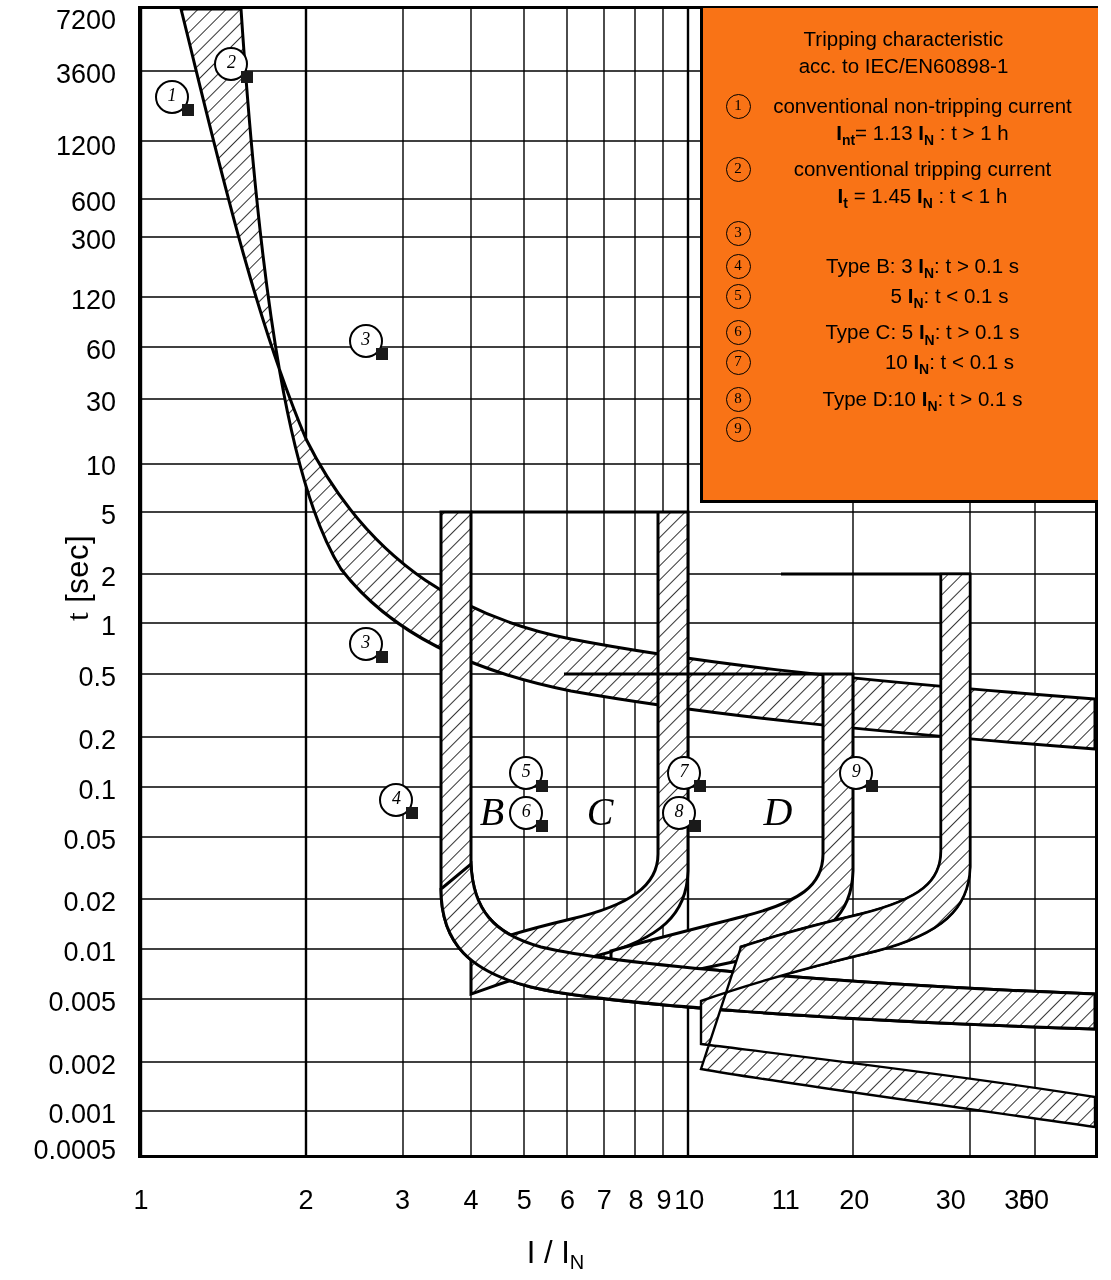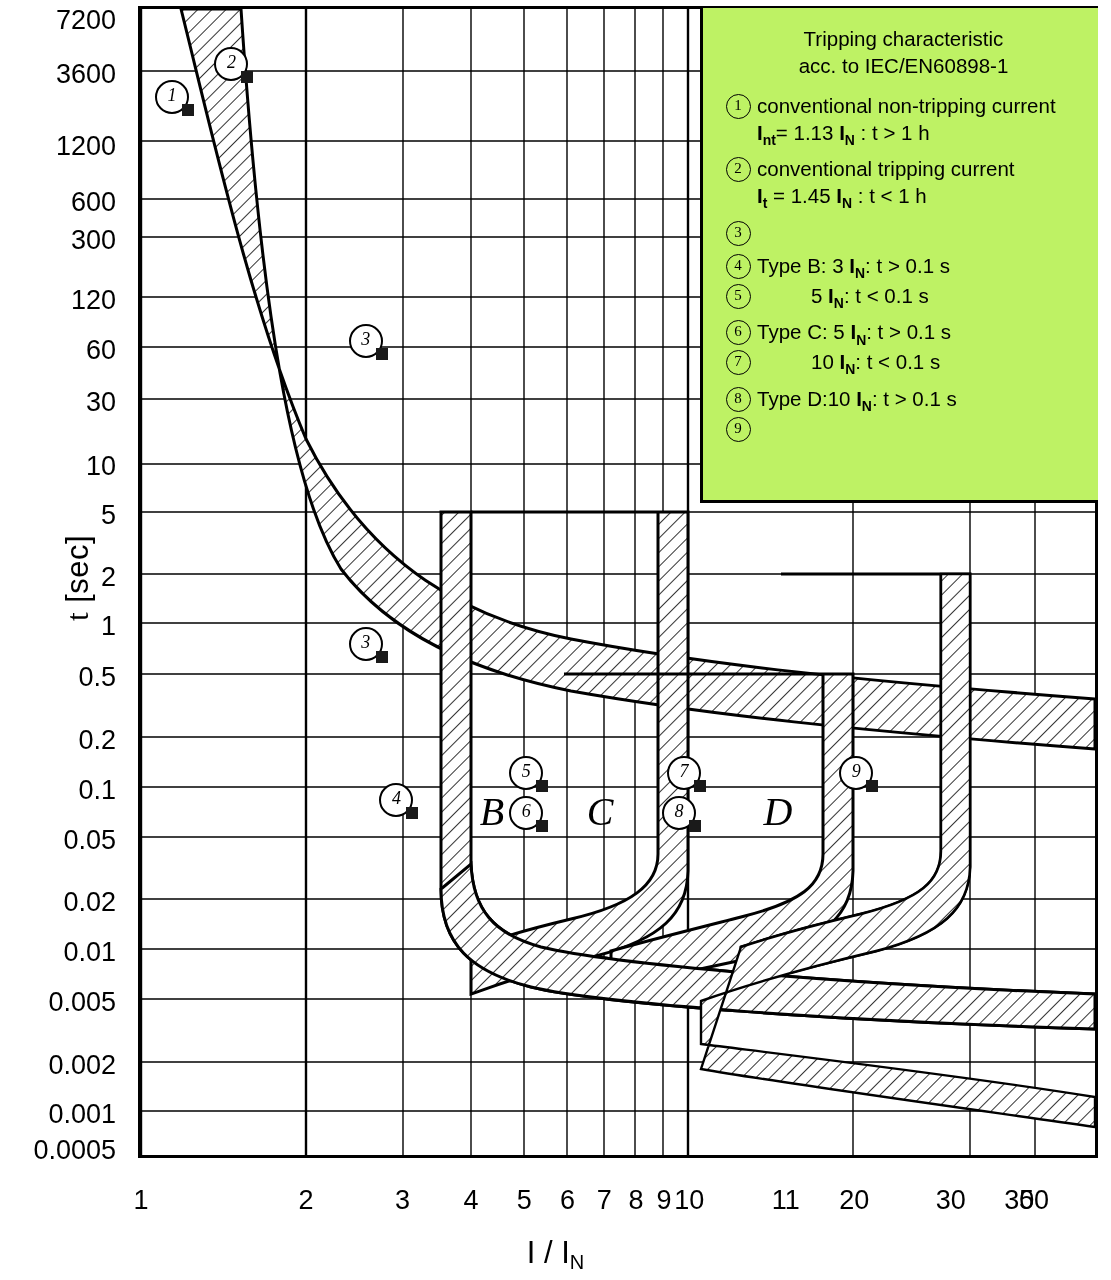--- a/index.html
+++ b/index.html
@@ -57,21 +57,21 @@
   #plot svg{display:block;}
 
   
   #legend{
     position:absolute;
     left:700px; top:8px;
     width:398px; height:495px;
     box-sizing:border-box;
     border-left:3px solid #000;
     border-bottom:3px solid #000;
-    background:#bef264;
+    background:#f97316;
     padding:18px 10px 0 16px;
     font-size:20.5px;
     line-height:1.28;
   }
   #legend .head{
     text-align:center;
     font-size:20.5px;
     line-height:1.3;
     margin-bottom:14px;
   }
@@ -85,21 +85,21 @@
   .circ{
     display:inline-block;
     width:23px;height:23px;
     border:1.6px solid #000;
     border-radius:50%;
     font-size:15px;
     line-height:21px;
     text-align:center;
     font-family:"Liberation Serif",serif;
   }
-  .ltxt{flex:1;}
+  .ltxt{flex:1;text-align:center;}
   .ltxt .l2{display:block;}
   sub{font-size:.68em;margin-top:19px;}
   .indent2{padding-left:46px;display:block;}
   .indent3{padding-left:54px;display:block;}
 
   
   .marker{
     position:absolute;
     width:30px;height:30px;
     font-size:18px;

